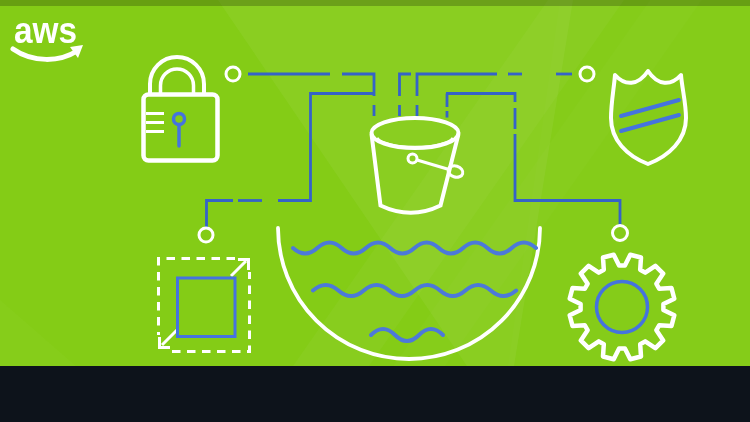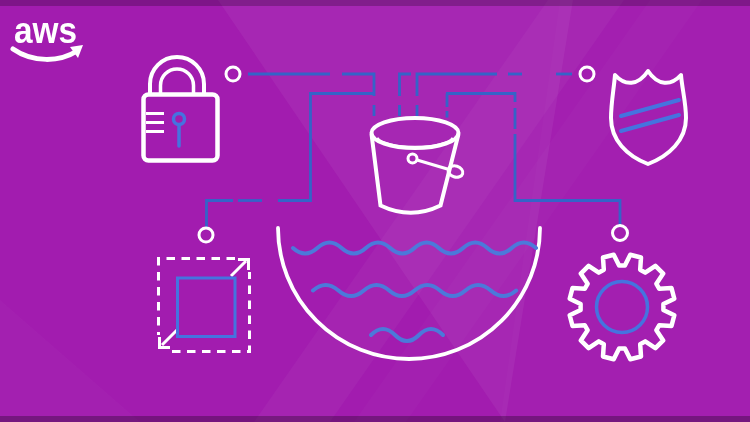--- a/index.html
+++ b/index.html
@@ -1,20 +1,20 @@
 <!DOCTYPE html>
 <html><head>
 <meta charset="utf-8">
 <style>
   html,body{margin:0;padding:0;background:#0d131b;}
   .banner{
     position:relative;
-    width:750px;height:422px;
+    width:750px;height:366px;
     overflow:hidden;
-    background:#a21caf;
+    background:#84cc16;
     font-family:"Liberation Sans", sans-serif;
   }
   .scene{position:absolute;left:0;top:0;}
   .logo-text{
     font-family:"Liberation Sans", sans-serif;
     font-weight:bold;
     fill:#FFFFFF;
   }
 </style>
 </head>

